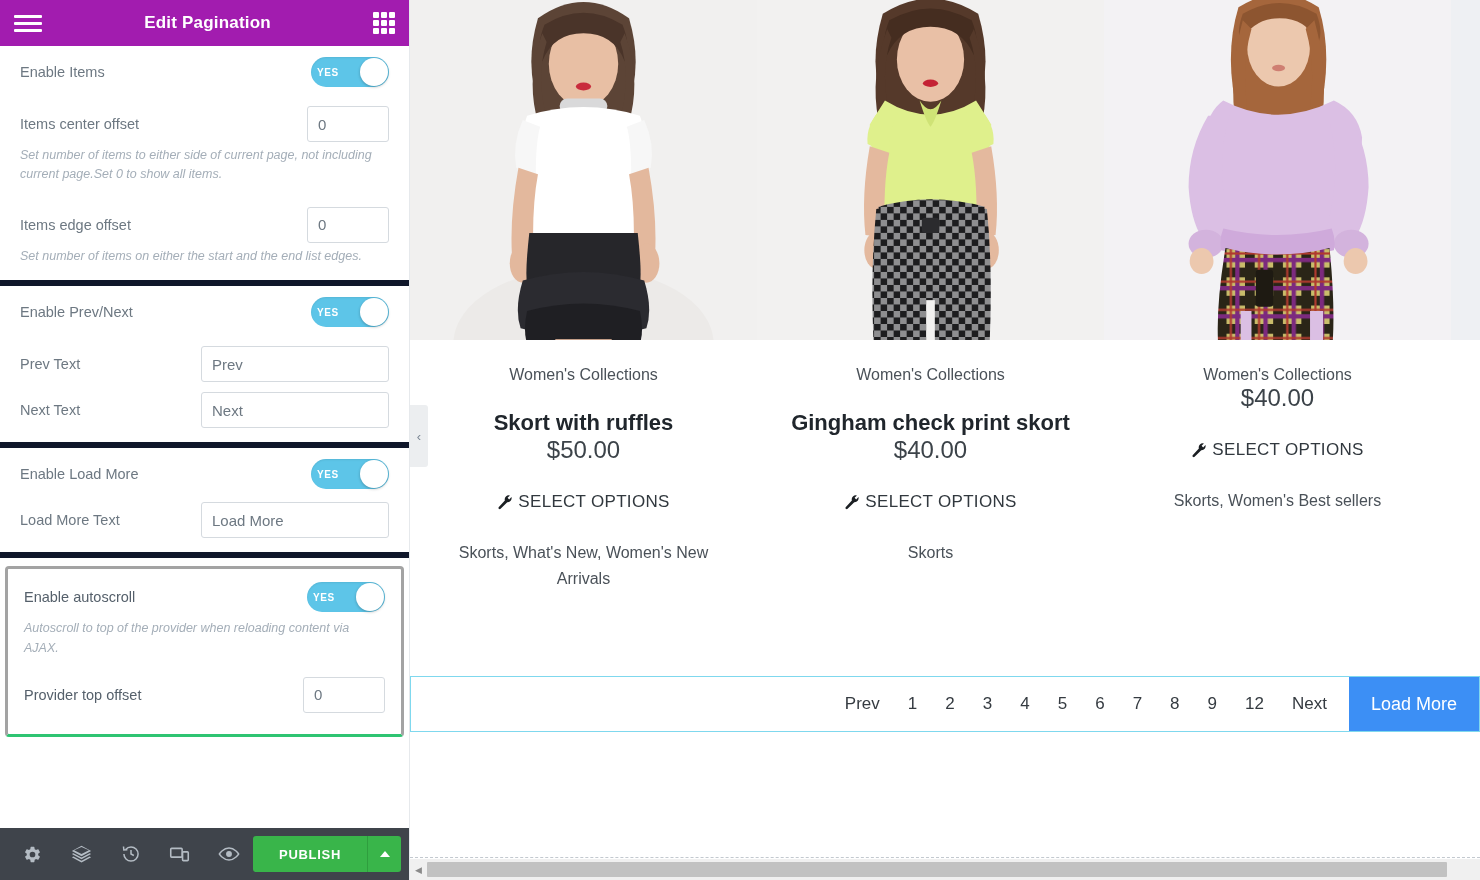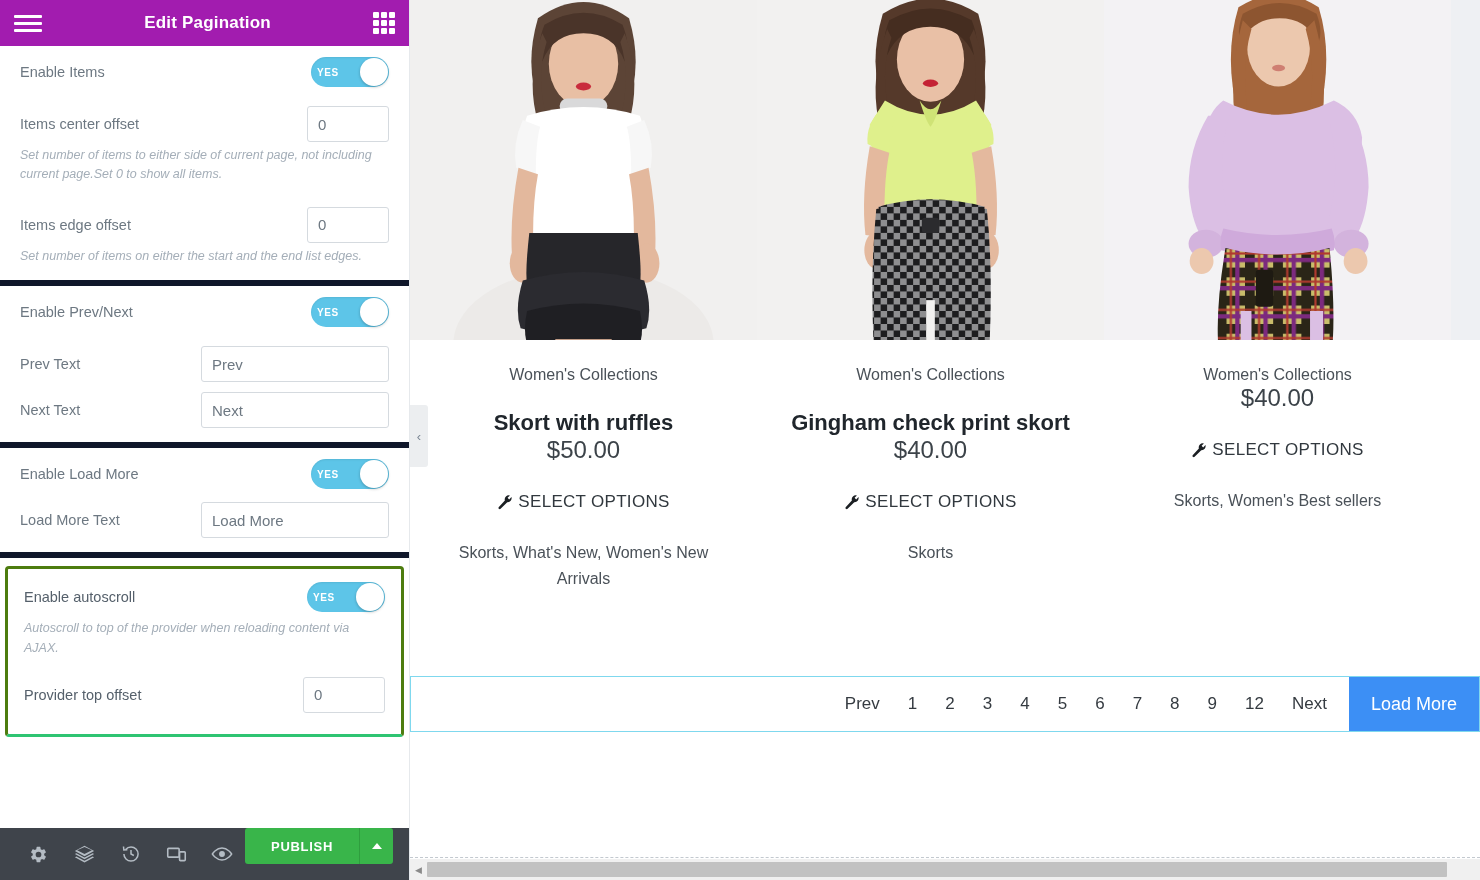--- a/index.html
+++ b/index.html
@@ -71,30 +71,30 @@
     padding: 0 10px; font-size: 15px; color: #6d7882; background: #fff;
     font-family: "Liberation Sans", sans-serif; outline: none;
   }
   .desc {
     font-size: 12.5px; font-style: italic; color: #a4aeb8;
     line-height: 1.55; padding-bottom: 14px; margin-top: -4px;
   }
 
   
   .section.highlight {
-    border: 3px solid #4d7c0f; border-radius: 4px;
+    border: 3px solid #a3a3a3; border-radius: 4px;
     margin: 8px 5px 10px 5px; padding: 2px 16px 10px 16px;
     border-bottom: 3px solid #2ec472;
   }
   .section.highlight .ctl-label { color: #55606b; }
 
   
   .panel-footer {
-    height: 52px; background: #3f444b; display: flex; align-items: flex-start;
-    padding: 0 16px; gap: 0; flex: 0 0 52px;
+    height: 52px; background: #3f444b; display: flex; align-items: center;
+    padding: 0 8px; gap: 0; flex: 0 0 52px;
   }
   .foot-ico {
     width: 50px; height: 52px; display: flex; align-items: center; justify-content: center;
     color: #b4bcc4; cursor: pointer;
   }
   .publish-wrap { margin-left: auto; display: flex; height: 36px; }
   .publish-btn {
     background: #39b54a; color: #fff; border: none; font-weight: bold;
     font-size: 13px; letter-spacing: .7px; padding: 0 26px; cursor: pointer;
     border-radius: 3px 0 0 3px; font-family: "Liberation Sans", sans-serif;

